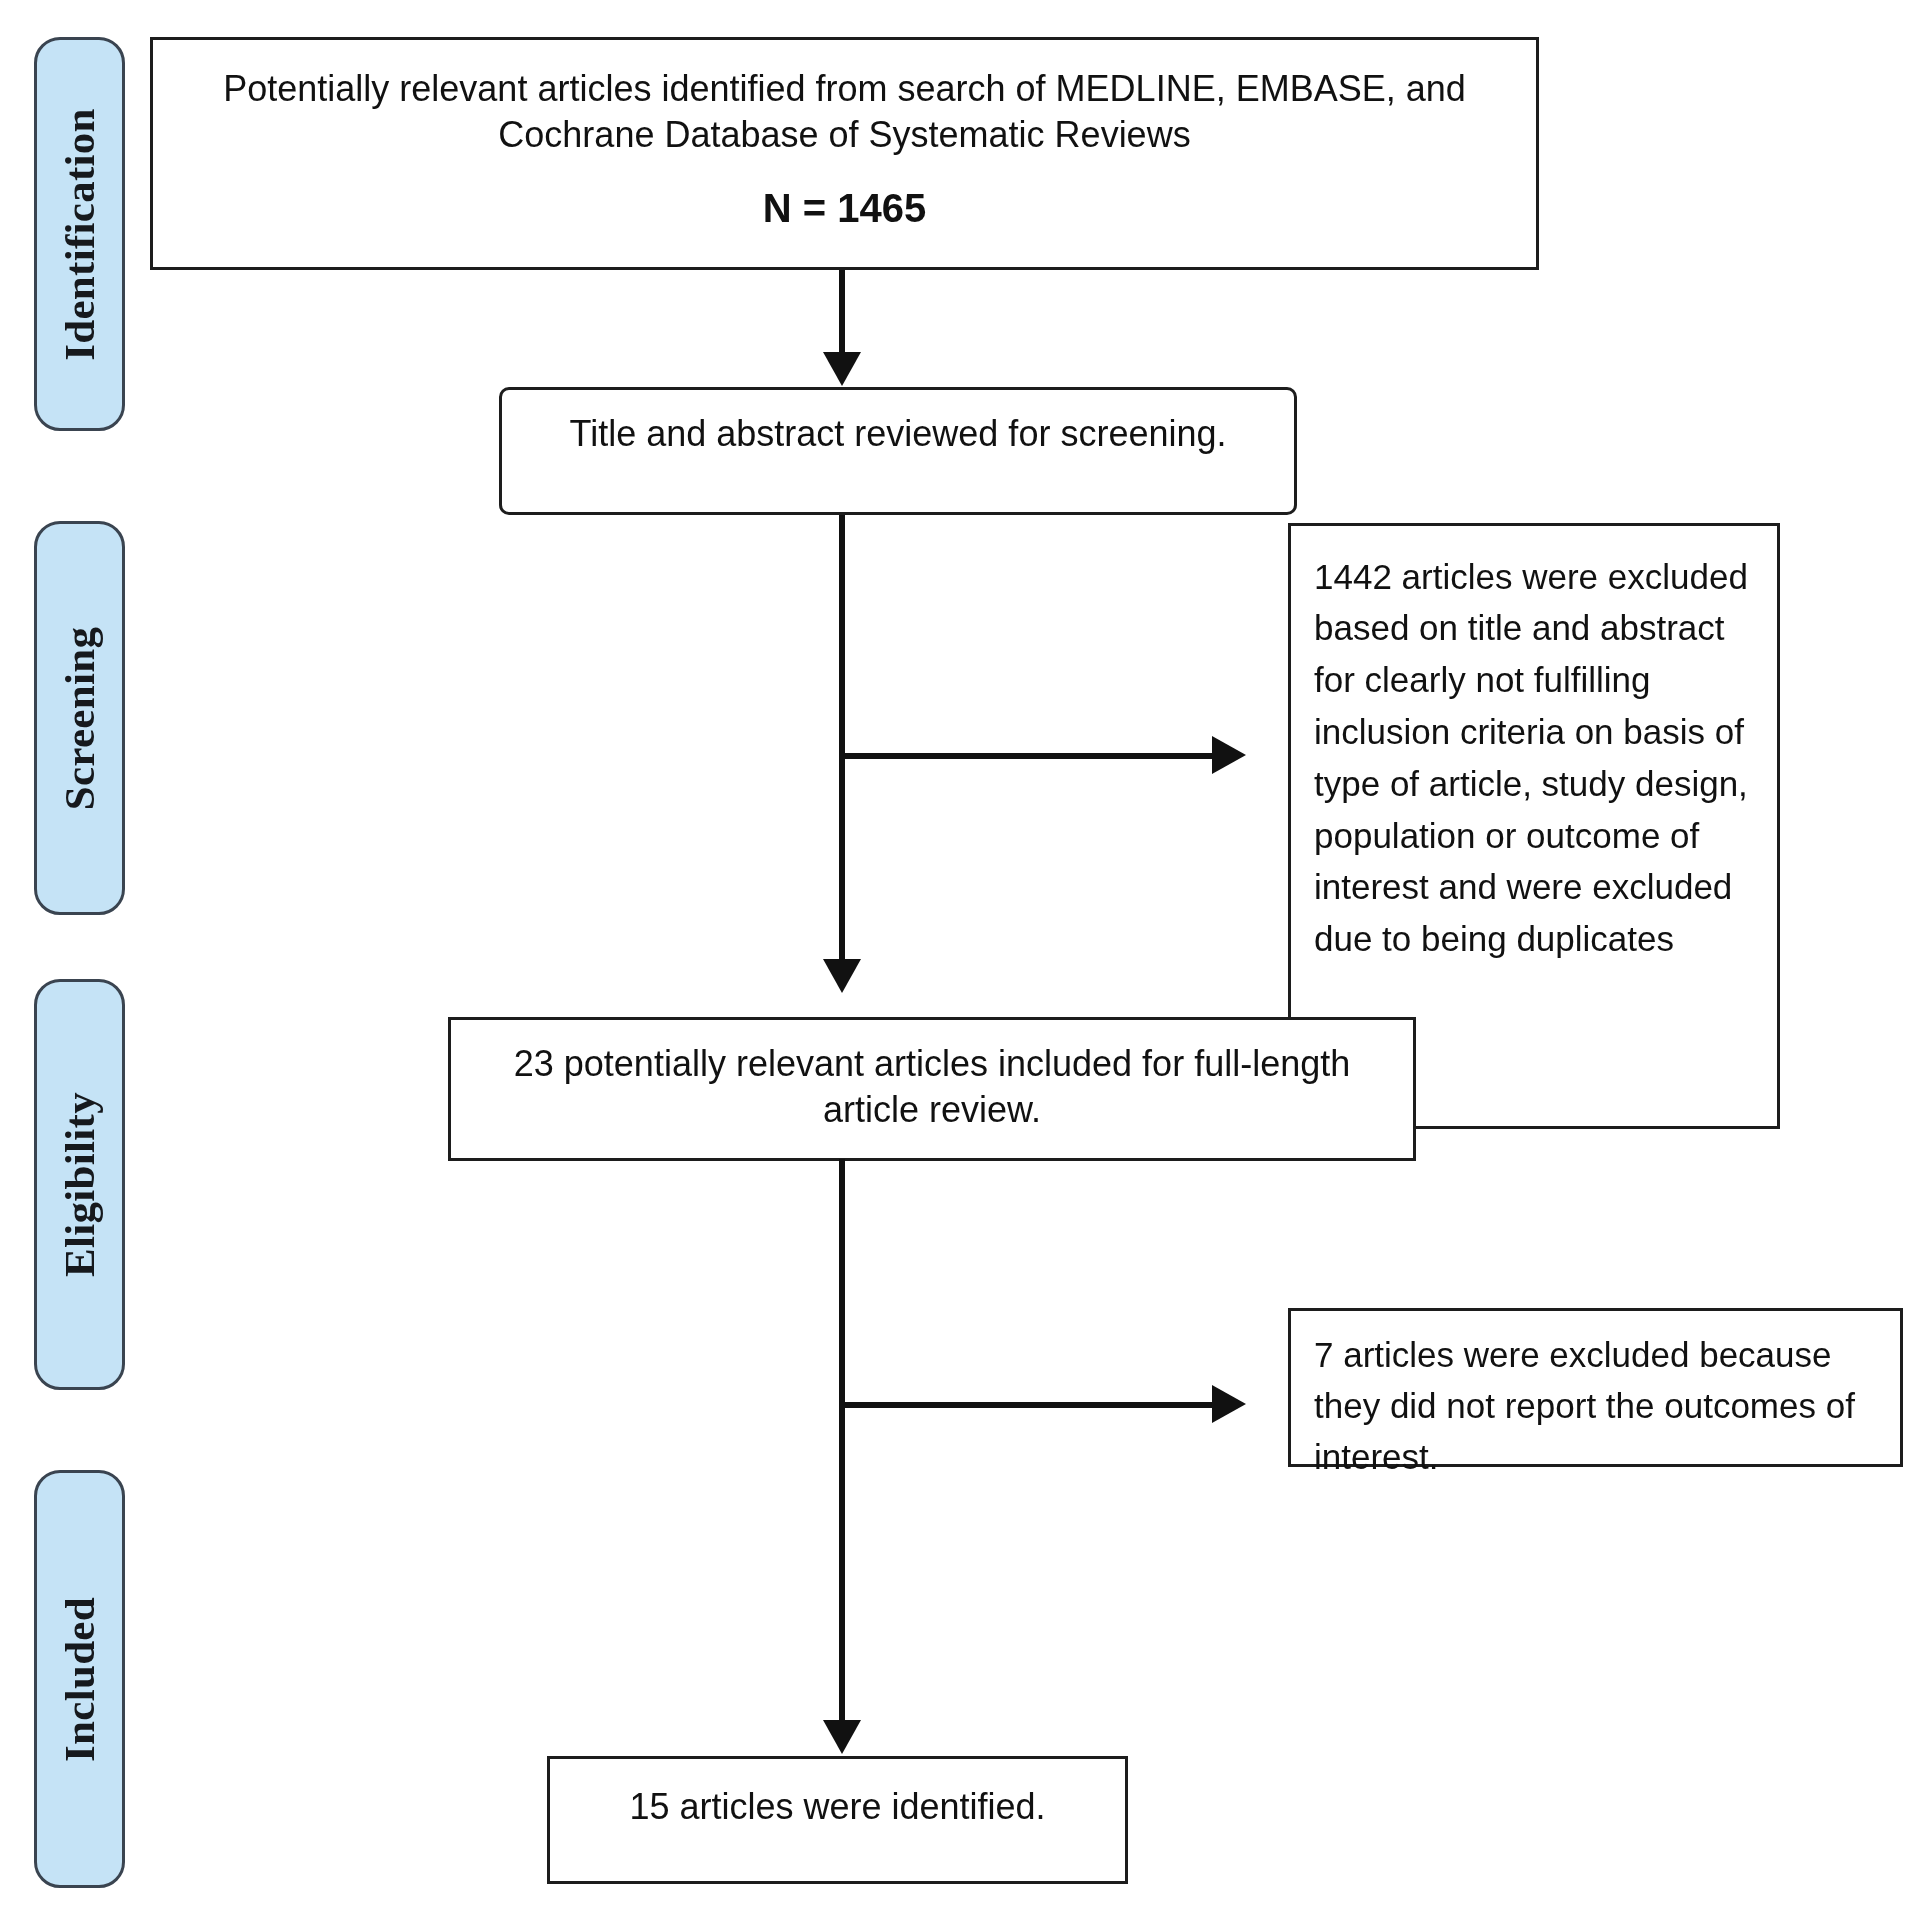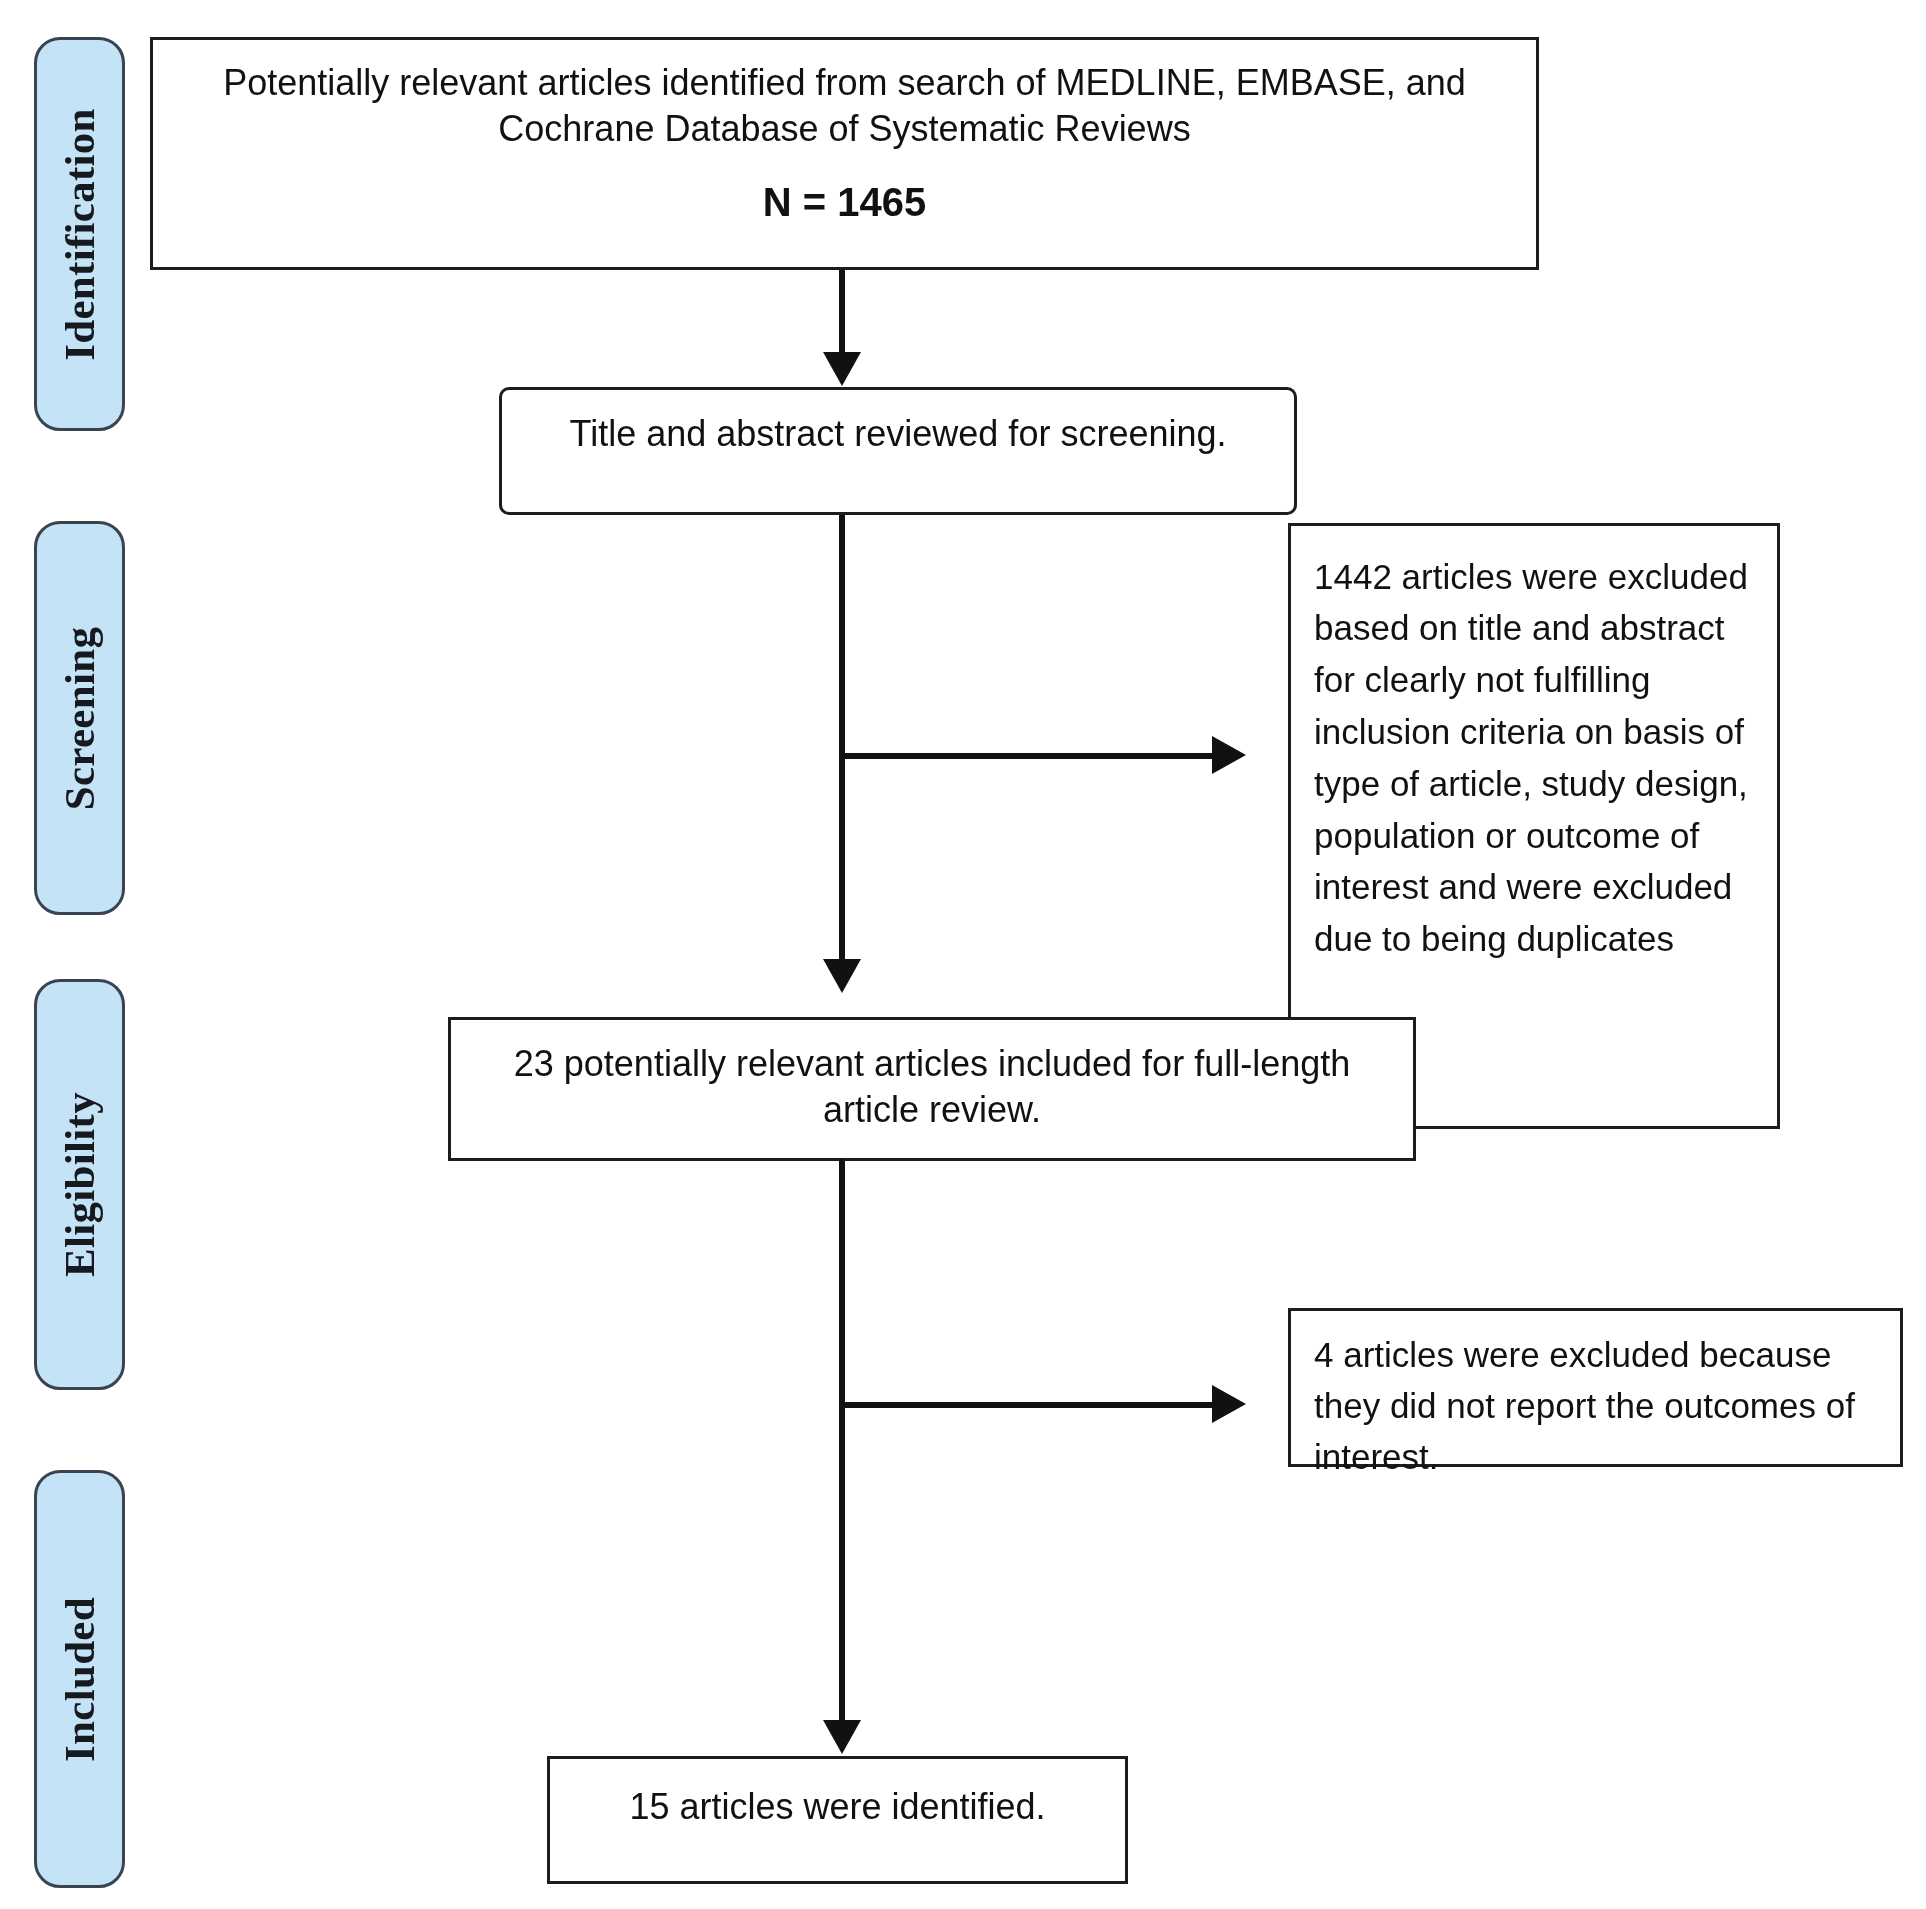--- a/index.html
+++ b/index.html
@@ -110,21 +110,21 @@
   </div>
 
   <div class="stage-label" style="left:34px; top:979px; width:91px; height:411px;">
     <span class="stage-text">Eligibility</span>
   </div>
 
   <div class="stage-label" style="left:34px; top:1470px; width:91px; height:418px;">
     <span class="stage-text">Included</span>
   </div>
 
-  <div class="flow-box centered-box" style="left:150px; top:37px; width:1389px; height:233px; padding:20px 36px 0 36px;">
+  <div class="flow-box centered-box" style="left:150px; top:37px; width:1389px; height:233px; padding:26px 36px 0 36px;">
     <span class="box-text t-main">Potentially relevant articles identified from search of MEDLINE, EMBASE, and Cochrane Database of Systematic Reviews</span>
     <span class="box-text t-bold" style="margin-top:24.6px;">N = 1465</span>
   </div>
 
   <div class="vline" style="left:839px; top:270px; height:84px;"></div>
   <div class="arrow-down" style="left:823px; top:352px;"></div>
 
   <div class="flow-box centered-box" style="left:499px; top:387px; width:798px; height:128px; padding:21px 26px 0 26px;border-radius:10px;">
     <span class="box-text t-main">Title and abstract reviewed for screening.</span>
   </div>
@@ -143,21 +143,21 @@
     <span class="box-text t-main">23 potentially relevant articles included for full-length article review.</span>
   </div>
 
   <div class="vline" style="left:839px; top:1159px; height:563px;"></div>
   <div class="arrow-down" style="left:823px; top:1720px;"></div>
 
   <div class="hline" style="left:839px; top:1402px; width:376px;"></div>
   <div class="arrow-right" style="left:1212px; top:1385px;"></div>
 
   <div class="flow-box left-box" style="left:1288px; top:1308px; width:615px; height:159px; padding:19.4px 23px 0 23px;">
-    <span class="box-text t-wide">4 articles were excluded because they did not report the outcomes of interest.</span>
+    <span class="box-text t-wide">7 articles were excluded because they did not report the outcomes of interest.</span>
   </div>
 
   <div class="flow-box centered-box" style="left:547px; top:1756px; width:581px; height:128px; padding:24.6px 26px 0 26px;">
     <span class="box-text t-main">15 articles were identified.</span>
   </div>
 
 </div>
 
 
 </body></html>

